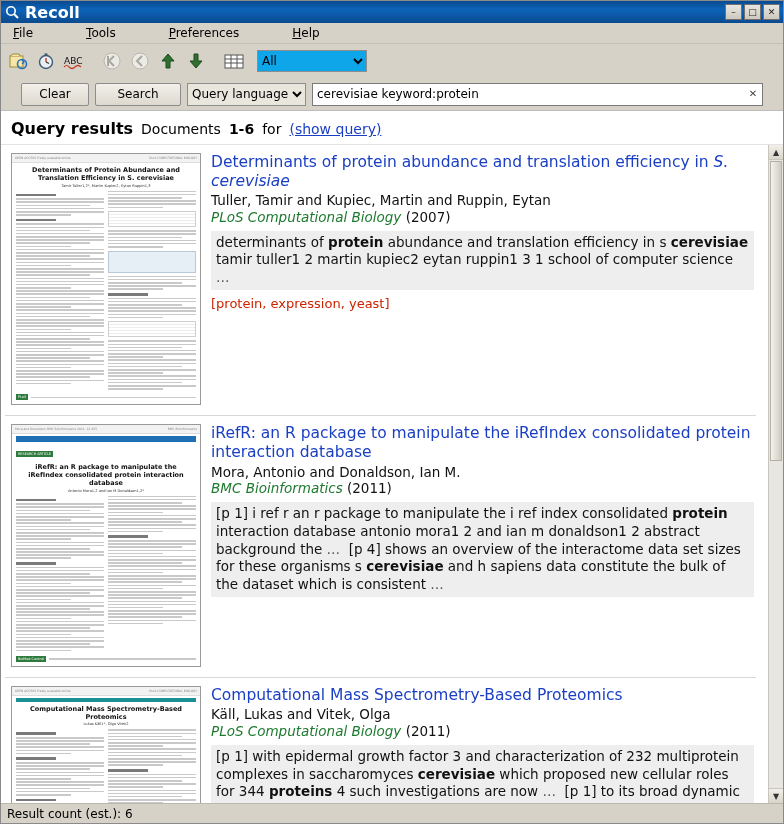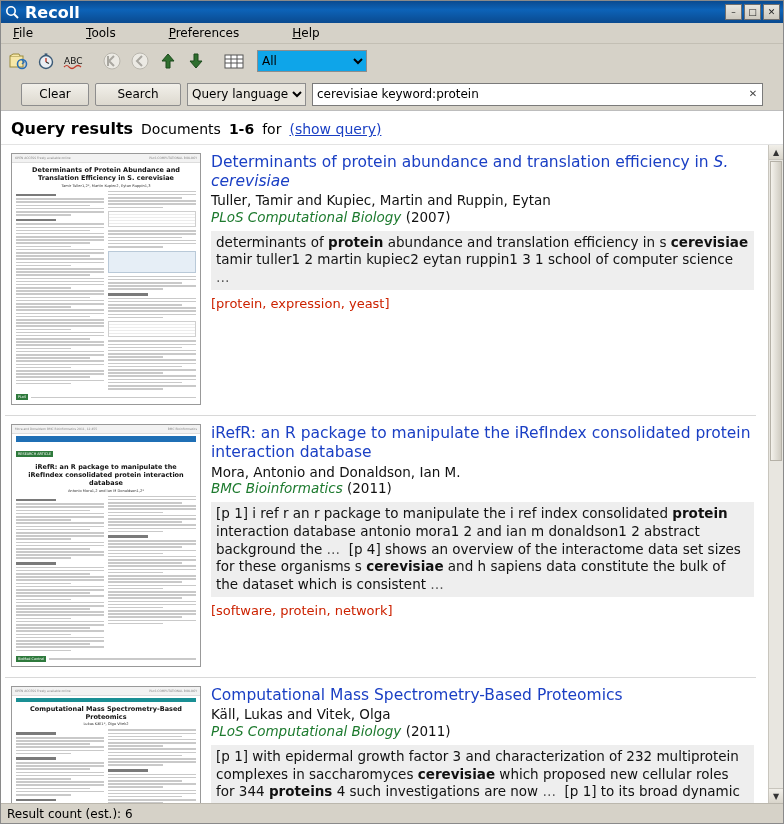--- a/index.html
+++ b/index.html
@@ -618,21 +618,20 @@
         <div class="rbody">
           <div class="rtitle">
             <span>iRefR: an R package to manipulate the iRefIndex consolidated protein interaction database</span>
           </div>
           <div class="rauthors">Mora, Antonio and Donaldson, Ian M.</div>
           <div class="rjournal">
             <span class="jn">BMC Bioinformatics</span>
             <span class="yr">(2011)</span>
           </div>
           <div class="snippet">[p 1] i ref r an r package to manipulate the i ref index consolidated <b>protein</b> interaction database antonio mora1 2 and ian m donaldson1 2 abstract background the <span class="ell">…</span>&nbsp;&nbsp;[p 4] shows an overview of the interactome data set sizes for these organisms s <b>cerevisiae</b> and h sapiens data constitute the bulk of the dataset which is consistent <span class="ell">…</span></div>
-          <div class="keywords">[software, protein, network]</div>
         </div>
       </div>
       <div class="divider"></div>
 
       <div class="result">
         <div class="thumb">
           <div class="pg">
             <div class="pg-head">
               <span>OPEN ACCESS Freely available online</span>
               <span>PLoS COMPUTATIONAL BIOLOGY</span>

